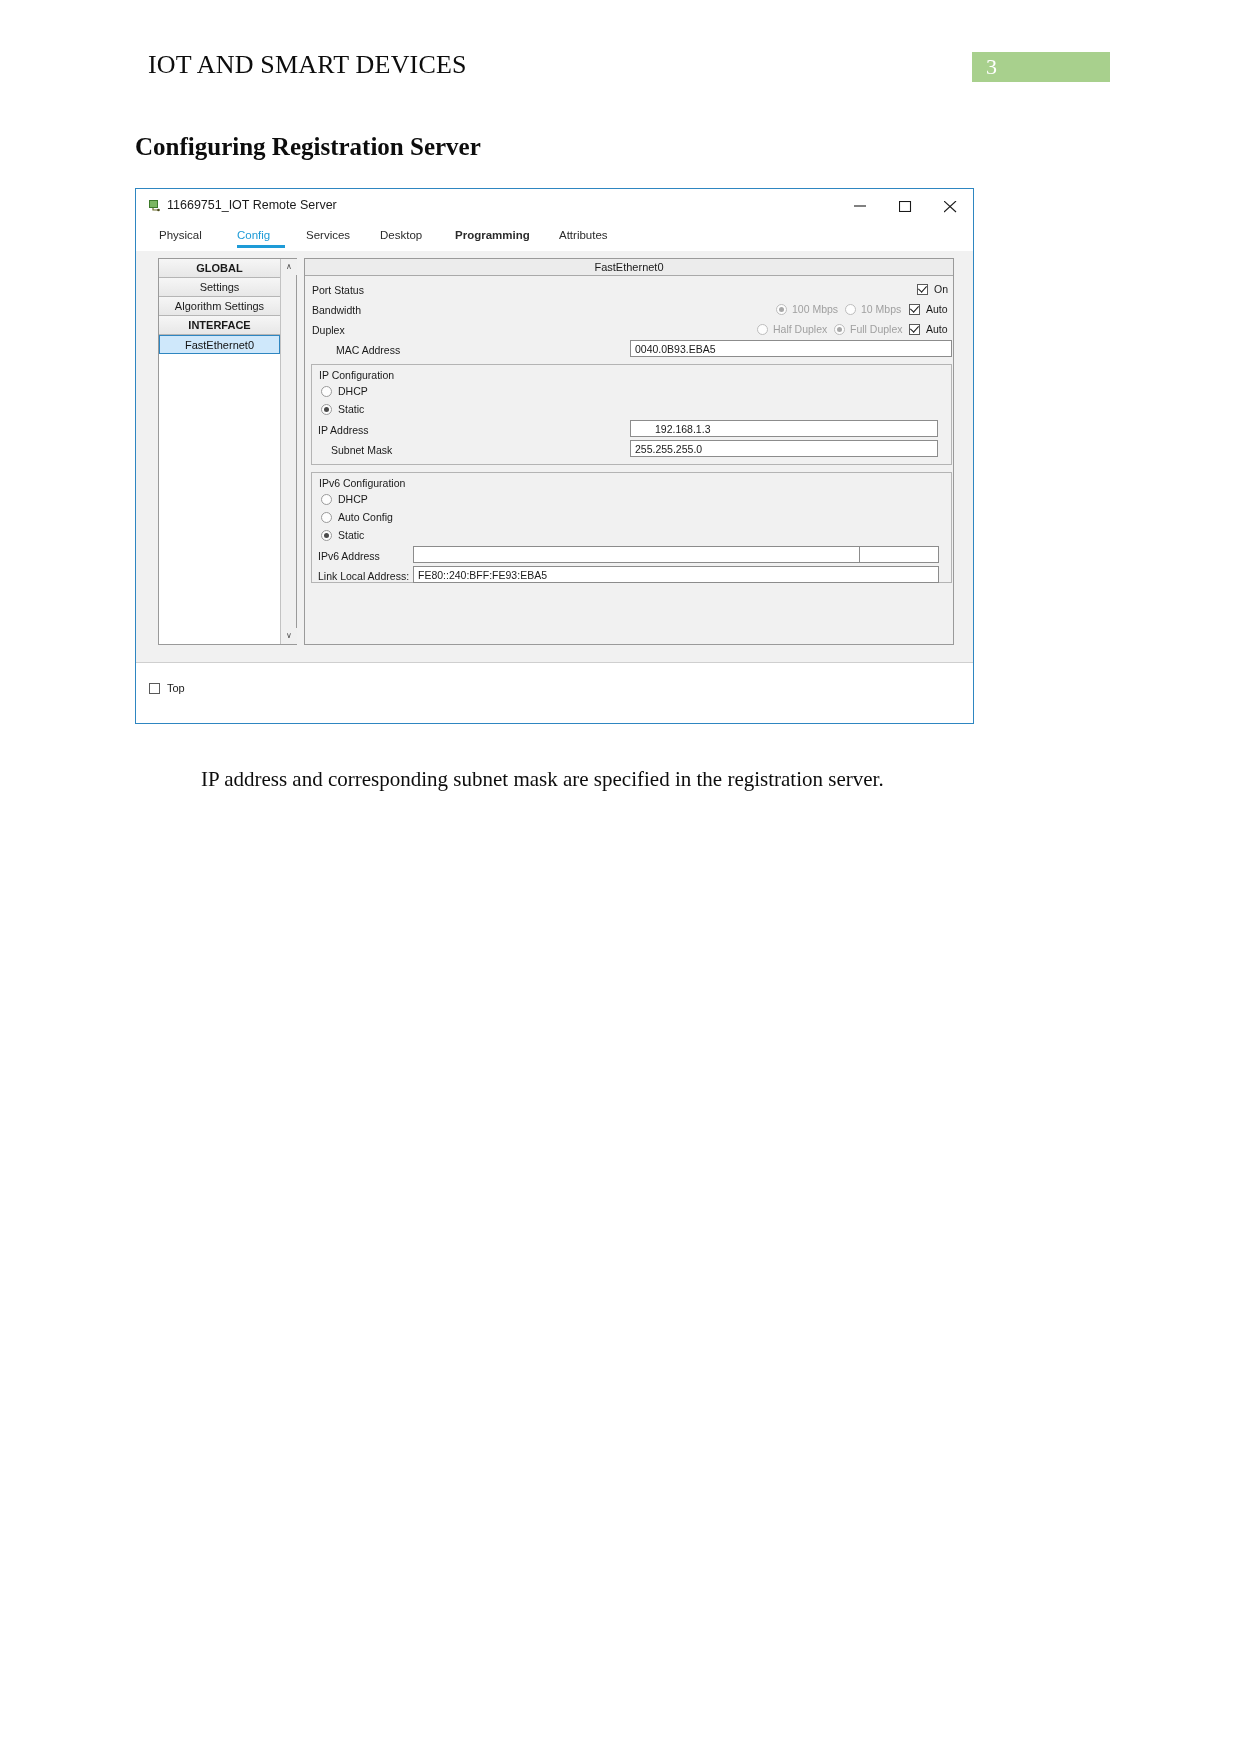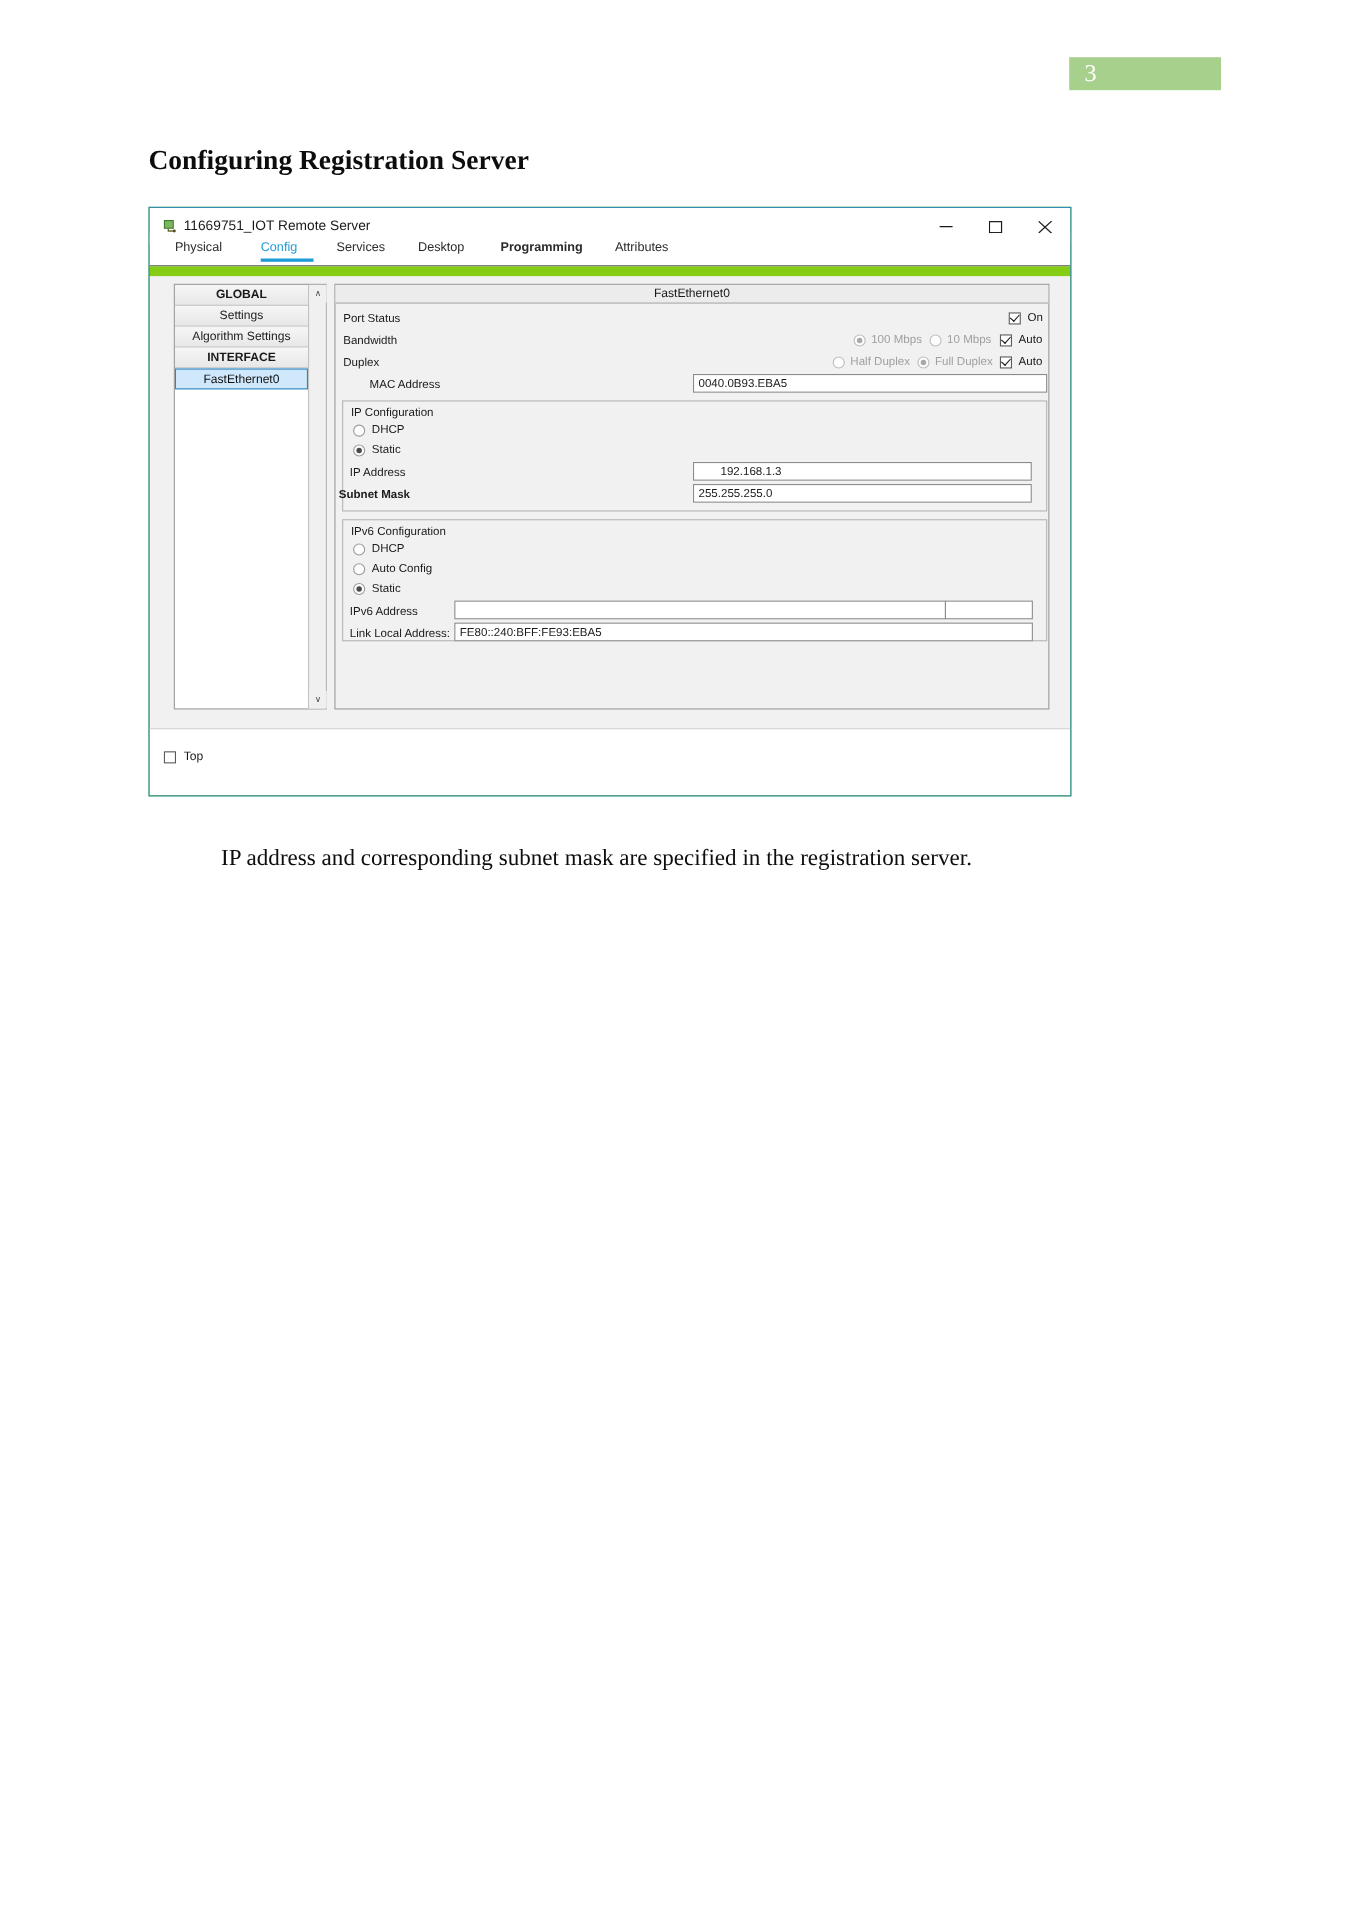--- a/index.html
+++ b/index.html
@@ -102,21 +102,21 @@
     color: #1a1a1a;
   }
   .winbtn svg { position: absolute; left: 15px; top: 12px; }
   .winbtn-min  { left: 703px; }
   .winbtn-max  { left: 748px; }
   .winbtn-close{ left: 793px; }
 
   
   .tabstrip {
     position: absolute;
-    left: 0; top: 23px;
+    left: 0; top: 33px;
     width: 837px; height: 29px;
     background: #ffffff;
     border-bottom: 1px solid #737373;
   }
   .tab {
     position: absolute;
     top: 0; height: 29px;
     font-size: 11.5px;
     color: #2b2b2b;
     white-space: nowrap;
@@ -300,20 +300,21 @@
     background: #ffffff;
     border-top: 1px solid #cfcfcf;
   }
   .bottombar .cbx { left: 13px; top: 20px; }
   .bottombar .opt-label { left: 31px; top: 19px; font-size: 11px; }
 </style>
 </head>
 <body>
 
 <div class="doc-header">
+  <div class="doc-header-title">IOT AND SMART DEVICES</div>
   <div class="page-badge">
     <span class="page-badge-num">3</span>
   </div>
 </div>
 
 <div class="section-heading">Configuring Registration Server</div>
 
 <div class="shot">
 
   <div class="titlebar">
@@ -401,21 +402,21 @@
 
       <div class="rdo" style="left:16px; top:127px;"></div>
       <div class="opt-label" style="left:33px; top:126px;">DHCP</div>
 
       <div class="rdo on" style="left:16px; top:145px;"></div>
       <div class="opt-label" style="left:33px; top:144px;">Static</div>
 
       <div class="row-label" style="left:13px; top:165px;">IP Address</div>
       <div class="field" style="left:325px; top:161px; width:308px; height:17px;padding-left:24px;">192.168.1.3</div>
 
-      <div class="row-label" style="left:3px; top:185px;font-weight:bold;">Subnet Mask</div>
+      <div class="row-label" style="left:26px; top:185px;">Subnet Mask</div>
       <div class="field" style="left:325px; top:181px; width:308px; height:17px;">255.255.255.0</div>
 
       <div class="group" style="left:6px; top:213px; width:641px; height:111px;"></div>
       <div class="group-title" style="left:14px; top:218px;">IPv6 Configuration</div>
 
       <div class="rdo" style="left:16px; top:235px;"></div>
       <div class="opt-label" style="left:33px; top:234px;">DHCP</div>
 
       <div class="rdo" style="left:16px; top:253px;"></div>
       <div class="opt-label" style="left:33px; top:252px;">Auto Config</div>

